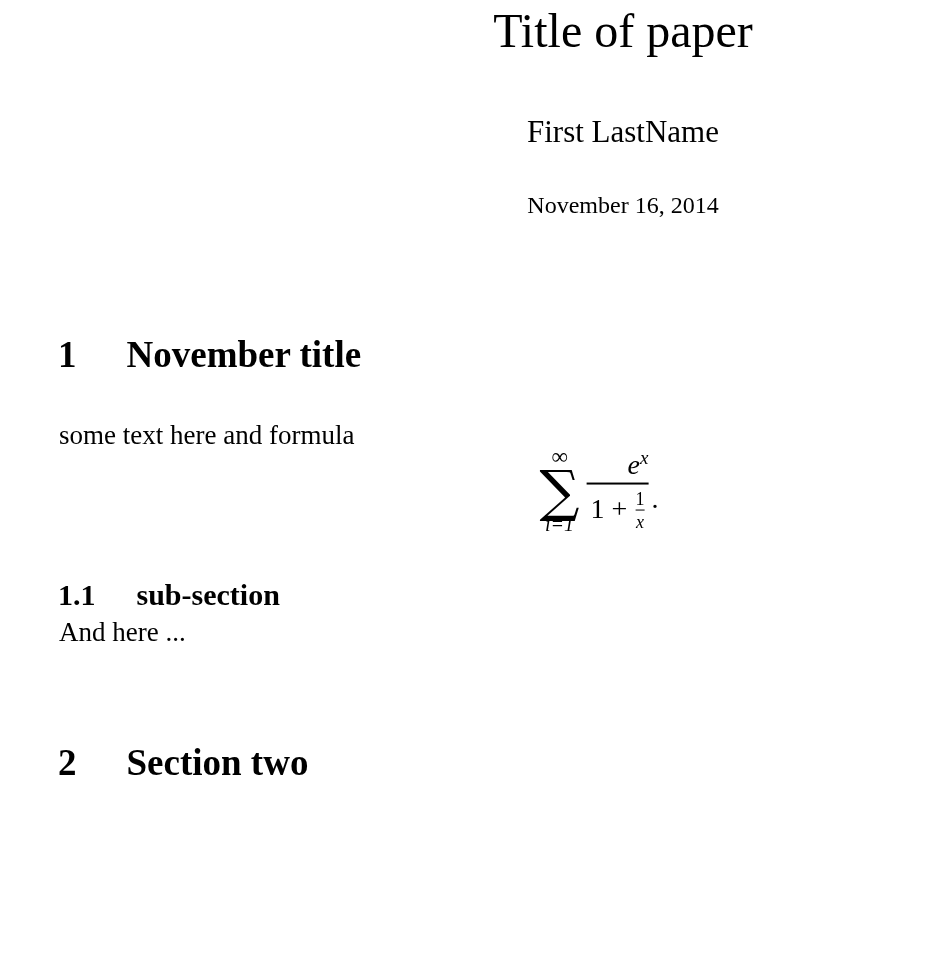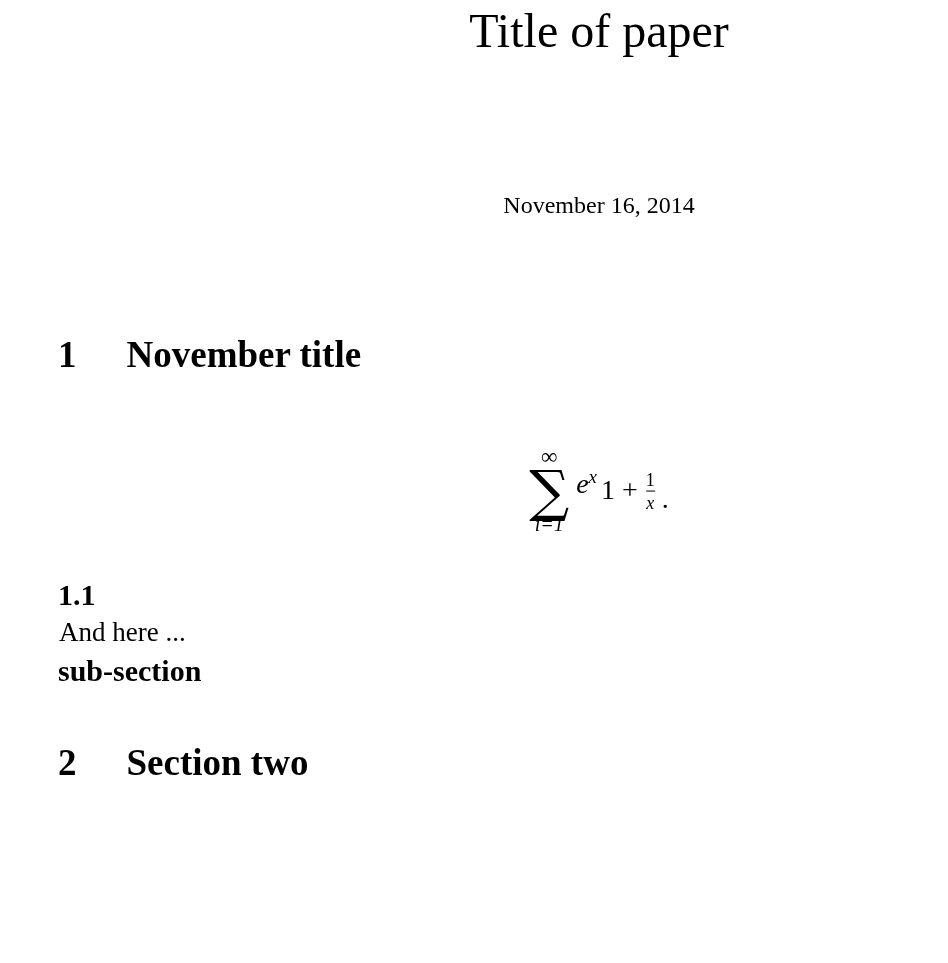--- a/index.html
+++ b/index.html
@@ -11,21 +11,21 @@
   }
   .page {
     position: relative;
     width: 948px;
     height: 963px;
     background: #ffffff;
     overflow: hidden;
   }
   .centered {
     position: absolute;
-    left: 599px;
+    left: 623px;
     transform: translateX(-50%);
     white-space: nowrap;
   }
   .paper-title {
     top: 2px;
     font-size: 48px;
     font-weight: normal;
     line-height: 1.2;
   }
   .paper-author {
@@ -38,21 +38,21 @@
   }
   .heading {
     position: absolute;
     left: 58px;
     display: flex;
     font-weight: bold;
     white-space: nowrap;
     line-height: 1.15;
   }
   .heading-sec1 { top: 334px; font-size: 37px; gap: 50px; }
-  .heading-sub  { top: 578px; font-size: 30px; gap: 41px; flex-direction: column; }
+  .heading-sub  { top: 578px; font-size: 30px; gap: 41px; }
   .heading-sec2 { top: 742px; font-size: 37px; gap: 50px; }
   .para {
     position: absolute;
     left: 59px;
     font-size: 27px;
     white-space: nowrap;
     line-height: 1.2;
   }
   .para-1 { top: 419px; }
   .para-2 { top: 616px; }
@@ -84,21 +84,22 @@
     line-height: 0.82;
     font-family: "DejaVu Serif", "DejaVu Sans", serif;
   }
   .sum-lower {
     font-size: 20px;
     font-style: italic;
     line-height: 1;
   }
   .fraction {
     display: inline-flex;
-    align-items: flex-start;
+    flex-direction: column;
+    align-items: flex-end;
   }
   .frac-num {
     font-size: 28px;
     line-height: 1.05;
     font-style: italic;
   }
   .frac-num sup {
     font-size: 19px;
     font-style: italic;
     vertical-align: 10px;
@@ -140,28 +141,30 @@
     margin-left: 3px;
   }
 </style>
 </head>
 <body>
 
 <div class="page">
 
   <div class="centered paper-title">Title of paper</div>
 
+  <div class="centered paper-author">First LastName</div>
 
   <div class="centered paper-date">November 16, 2014</div>
 
   <div class="heading heading-sec1">
     <span>1</span>
     <span>November title</span>
   </div>
 
+  <div class="para para-1">some text here and formula</div>
 
   <div class="equation">
     <span class="sum-op">
       <span class="sum-upper">∞</span>
       <span class="sigma">∑</span>
       <span class="sum-lower">i=1</span>
     </span>
 
     <span class="fraction">
       <span class="frac-num"><span>e</span><sup>x</sup></span>

